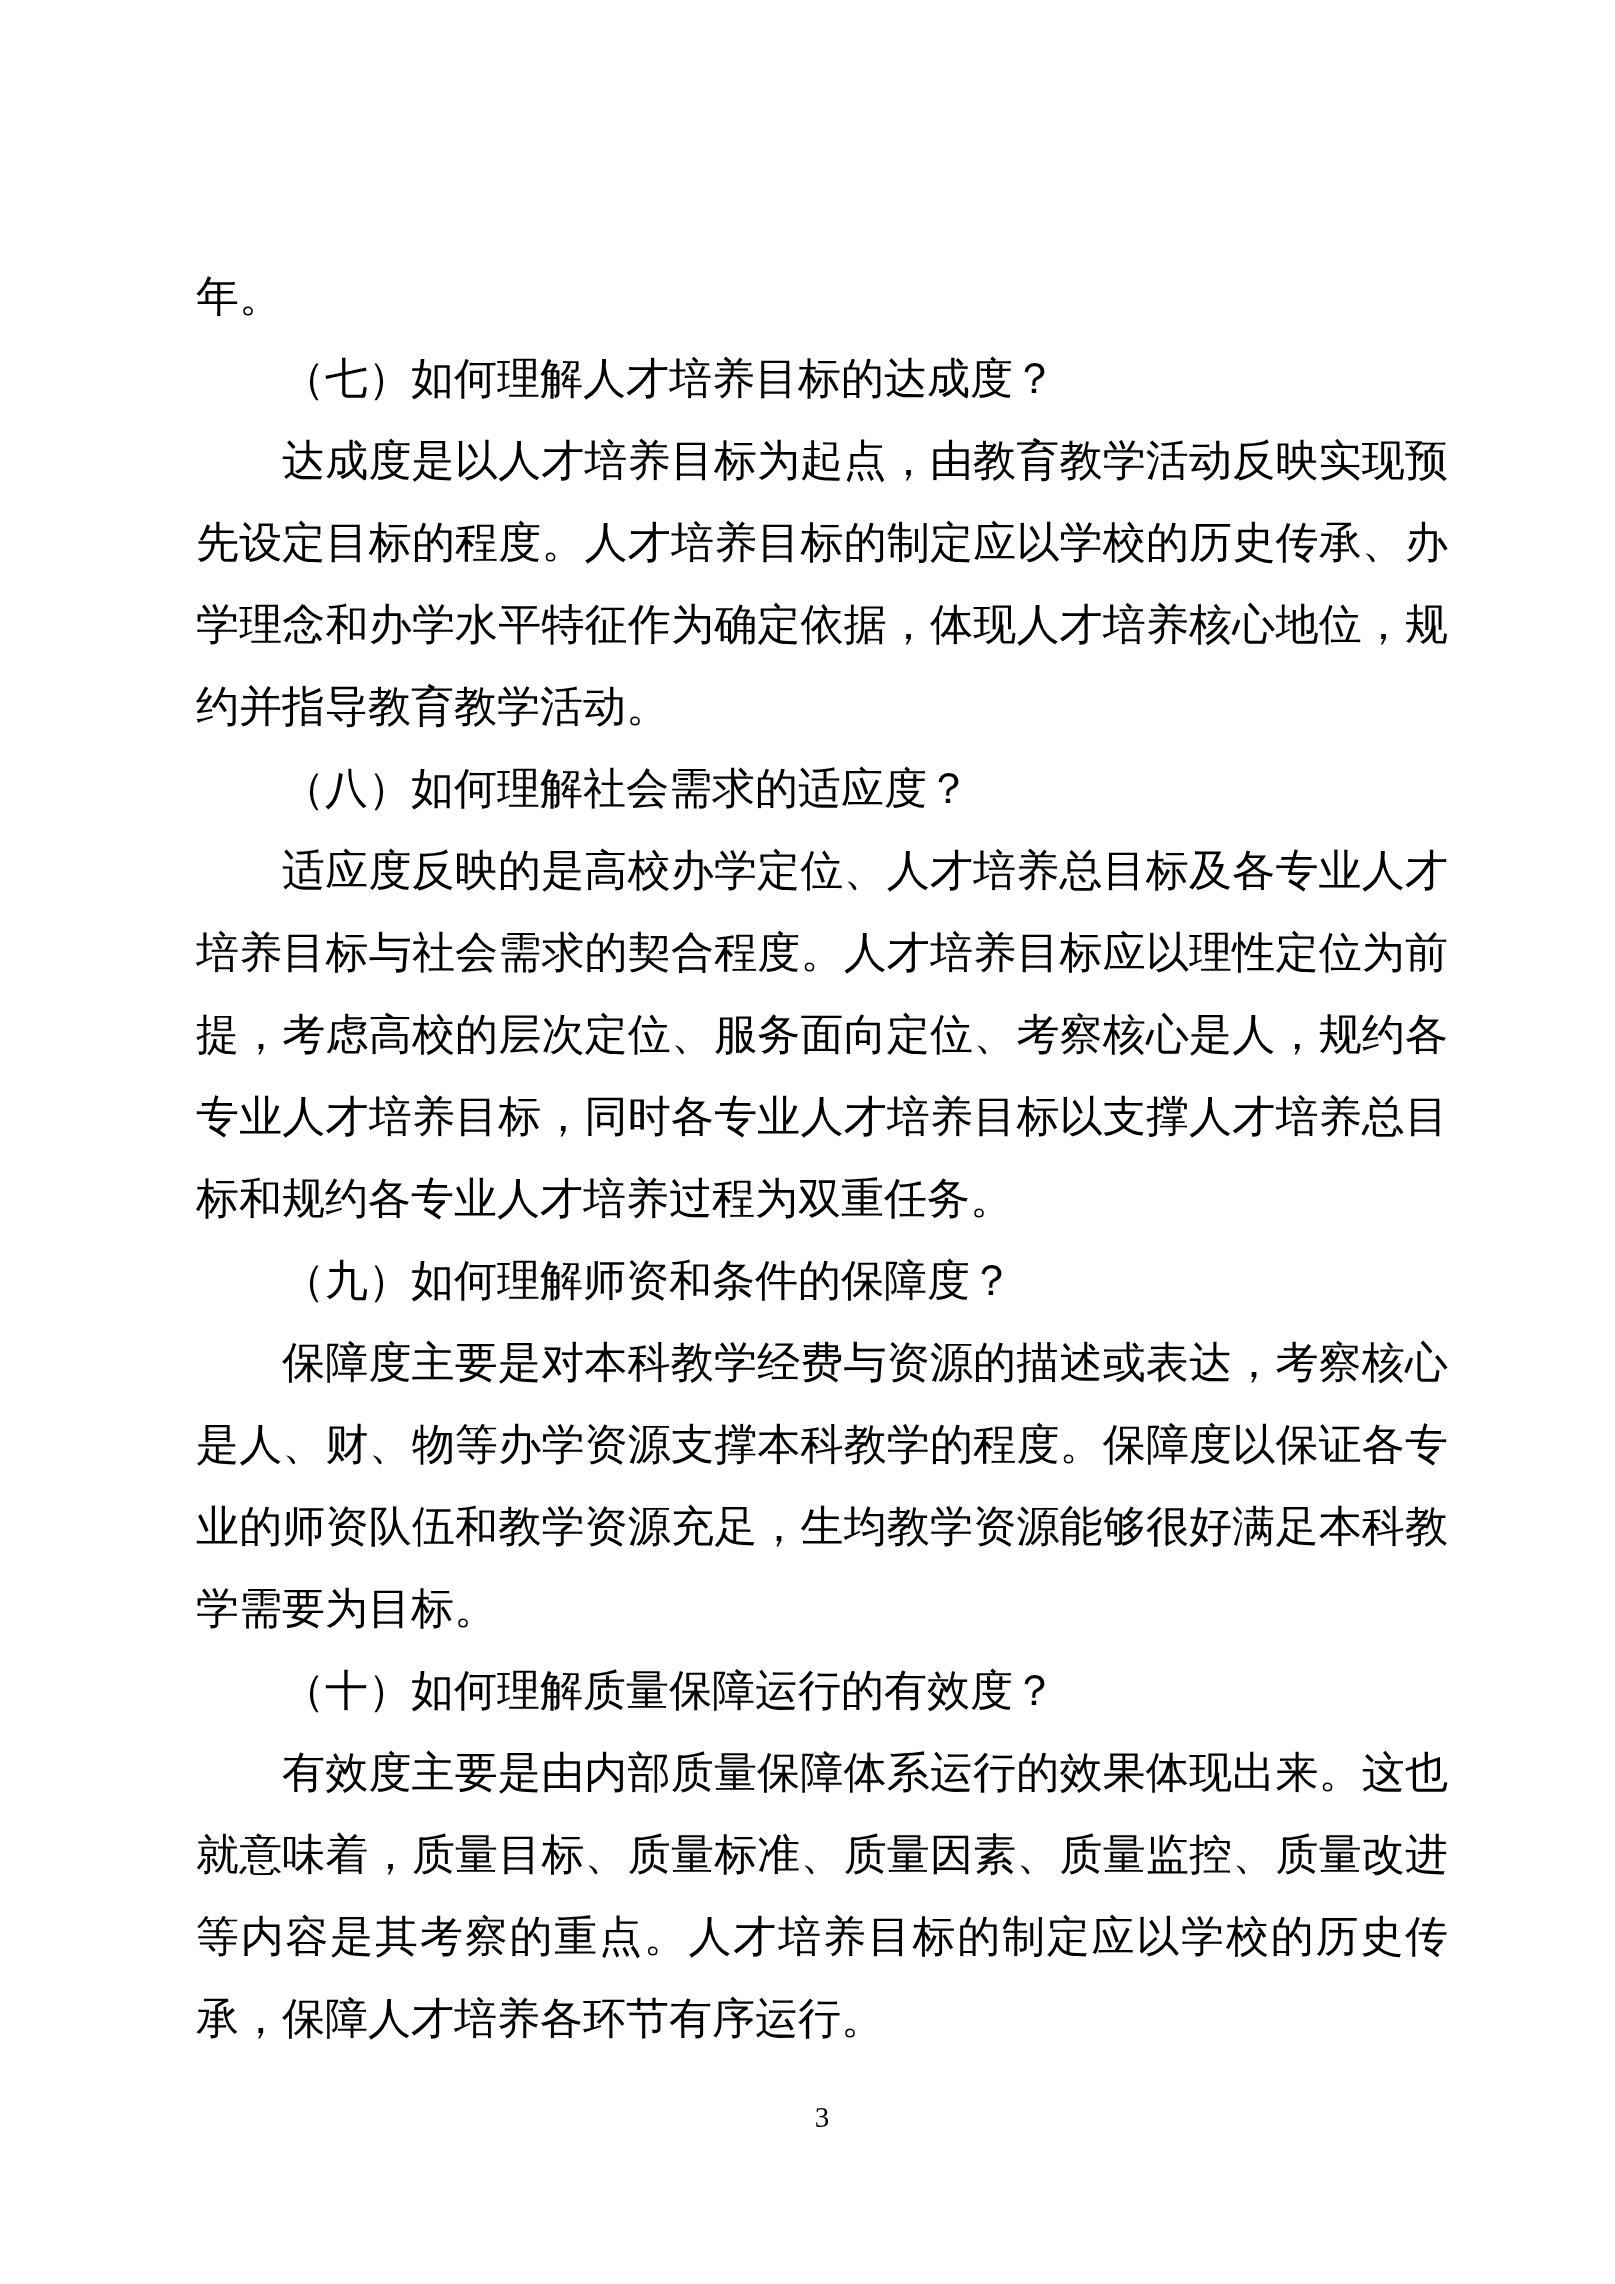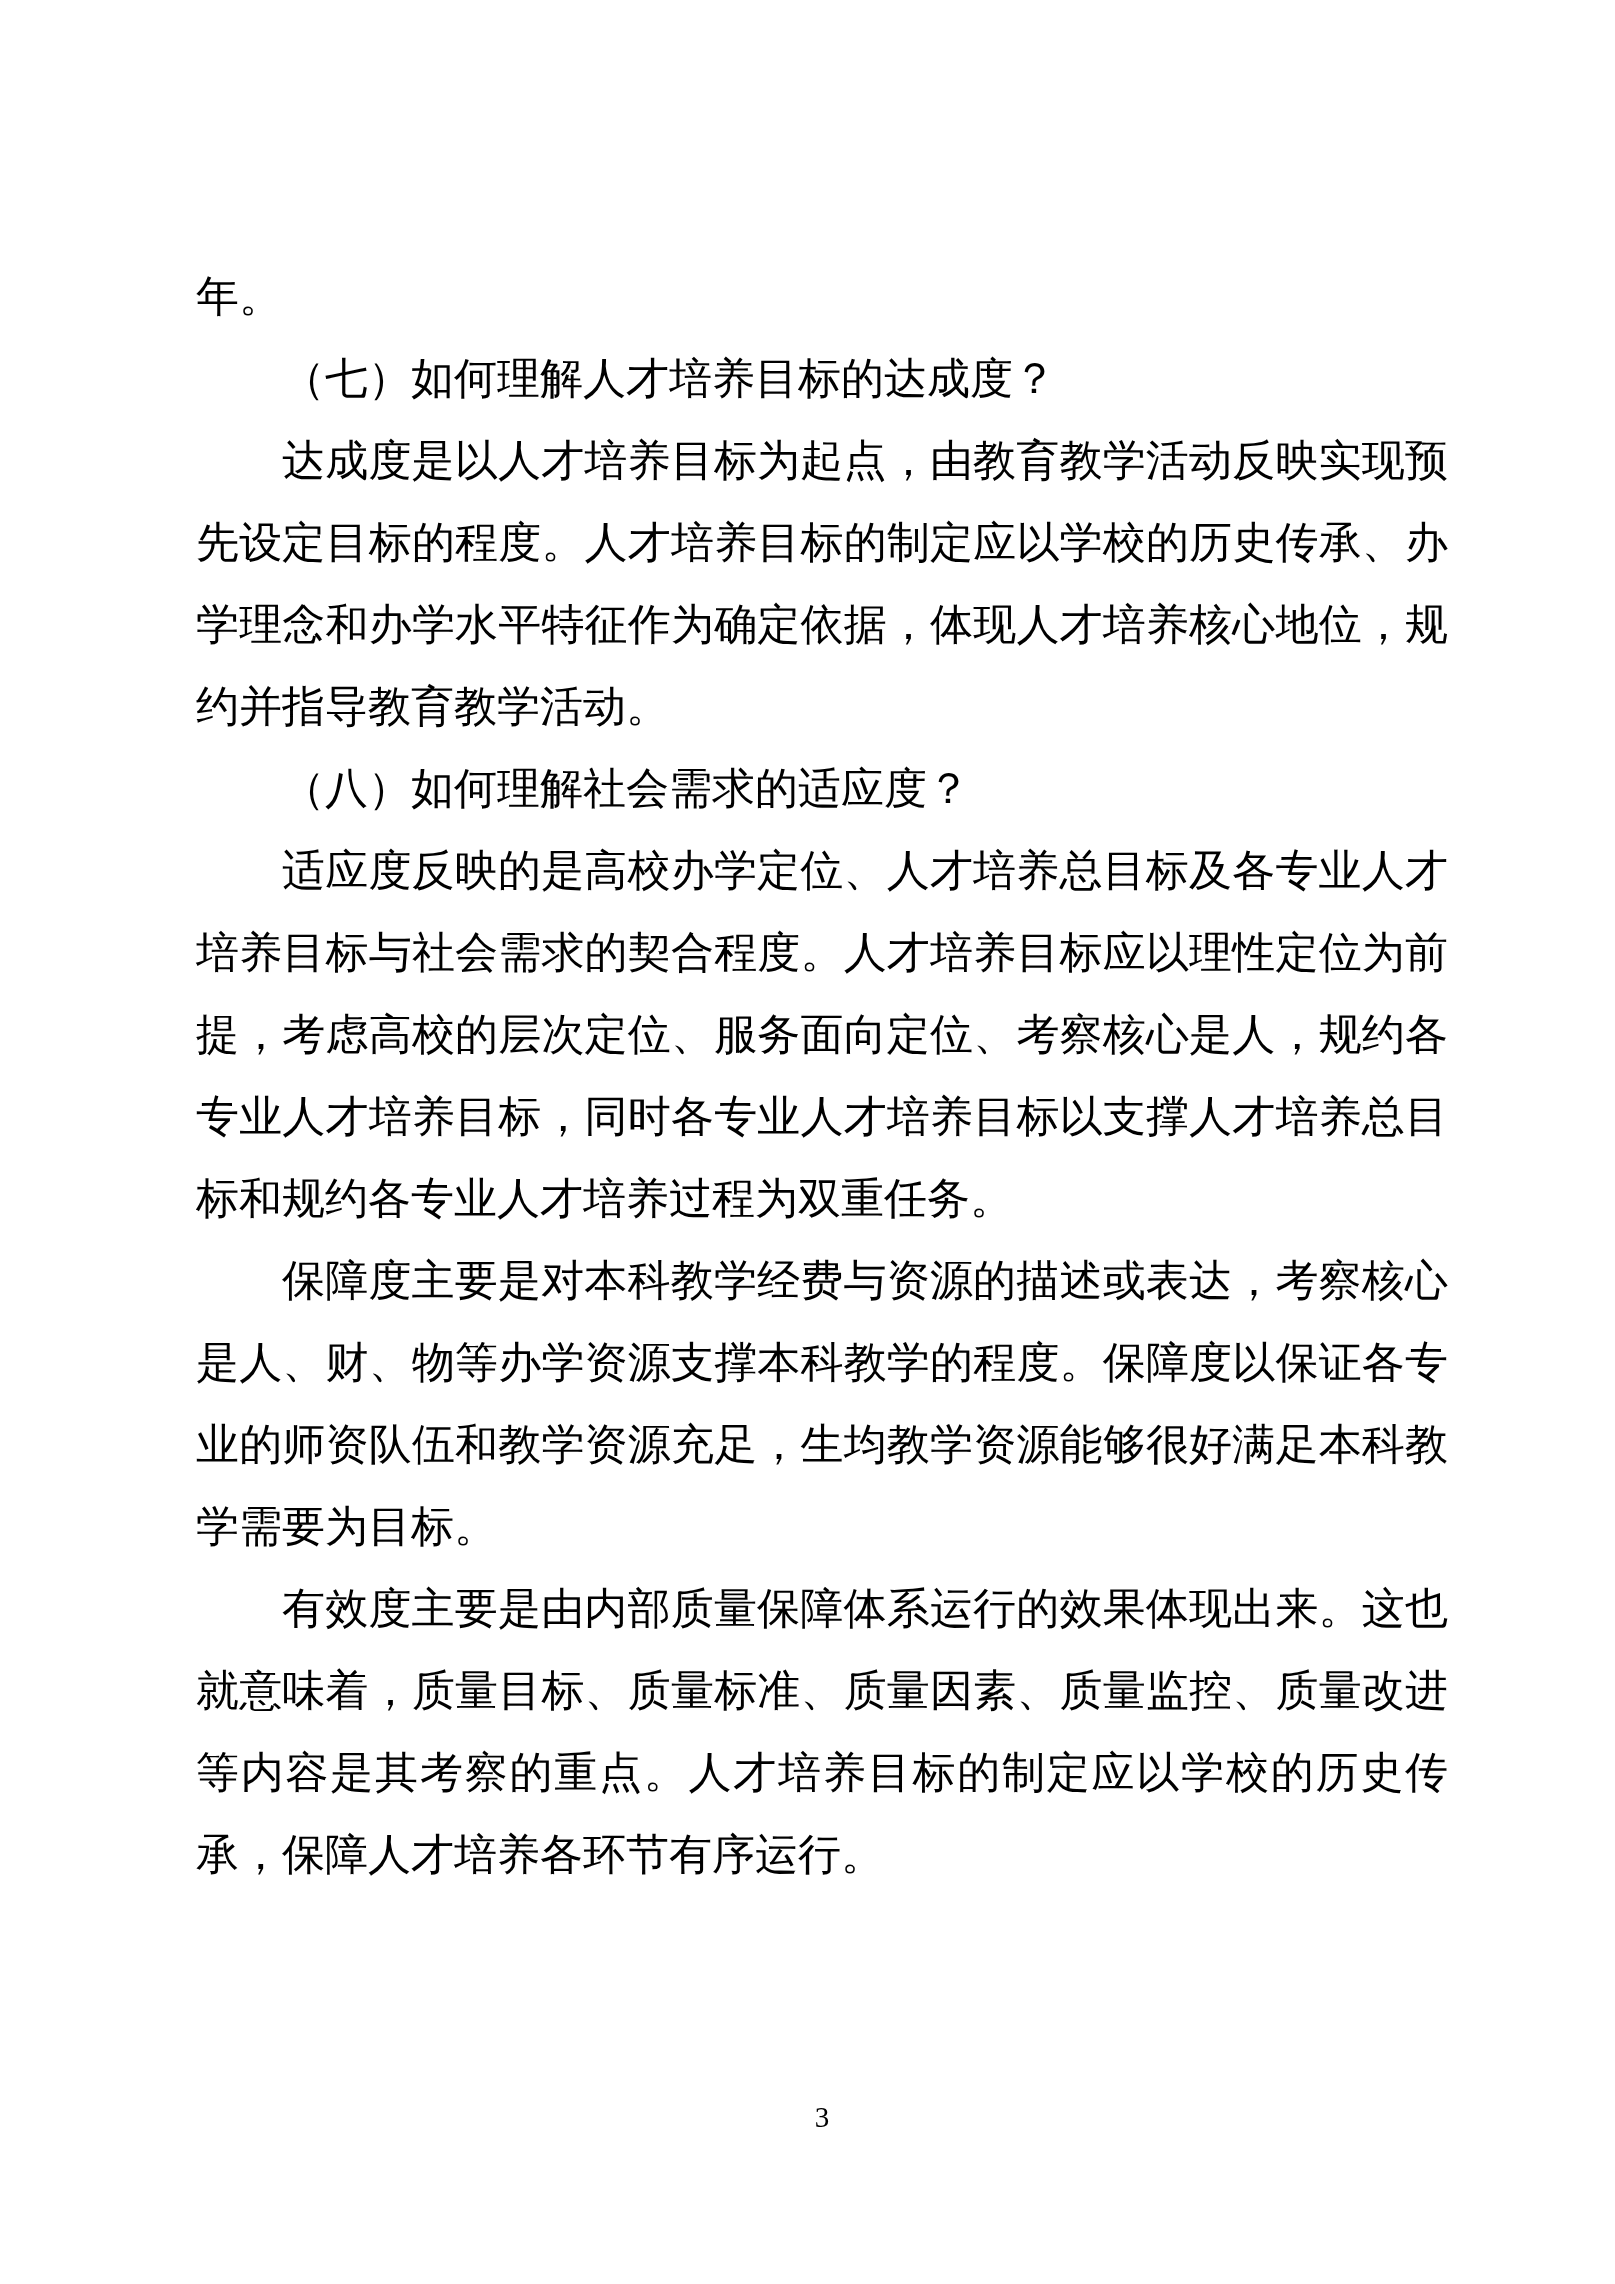--- a/index.html
+++ b/index.html
@@ -62,22 +62,24 @@
   <div class="text-block">
 
     <p class="continuation">年。</p>
 
     <p class="section-heading">（七）如何理解人才培养目标的达成度？</p>
     <p class="section-paragraph">达成度是以人才培养目标为起点，由教育教学活动反映实现预先设定目标的程度。人才培养目标的制定应以学校的历史传承、办学理念和办学水平特征作为确定依据，体现人才培养核心地位，规约并指导教育教学活动。</p>
 
     <p class="section-heading">（八）如何理解社会需求的适应度？</p>
     <p class="section-paragraph">适应度反映的是高校办学定位、人才培养总目标及各专业人才培养目标与社会需求的契合程度。人才培养目标应以理性定位为前提，考虑高校的层次定位、服务面向定位、考察核心是人，规约各专业人才培养目标，同时各专业人才培养目标以支撑人才培养总目标和规约各专业人才培养过程为双重任务。</p>
 
+    <p class="section-heading">（九）如何理解师资和条件的保障度？</p>
     <p class="section-paragraph">保障度主要是对本科教学经费与资源的描述或表达，考察核心是人、财、物等办学资源支撑本科教学的程度。保障度以保证各专业的师资队伍和教学资源充足，生均教学资源能够很好满足本科教学需要为目标。</p>
 
+    <p class="section-heading">（十）如何理解质量保障运行的有效度？</p>
     <p class="section-paragraph">有效度主要是由内部质量保障体系运行的效果体现出来。这也就意味着，质量目标、质量标准、质量因素、质量监控、质量改进等内容是其考察的重点。人才培养目标的制定应以学校的历史传承，保障人才培养各环节有序运行。</p>
 
   </div>
 
   <div class="page-number">3</div>
 
 </div>
 
 
 </body></html>

